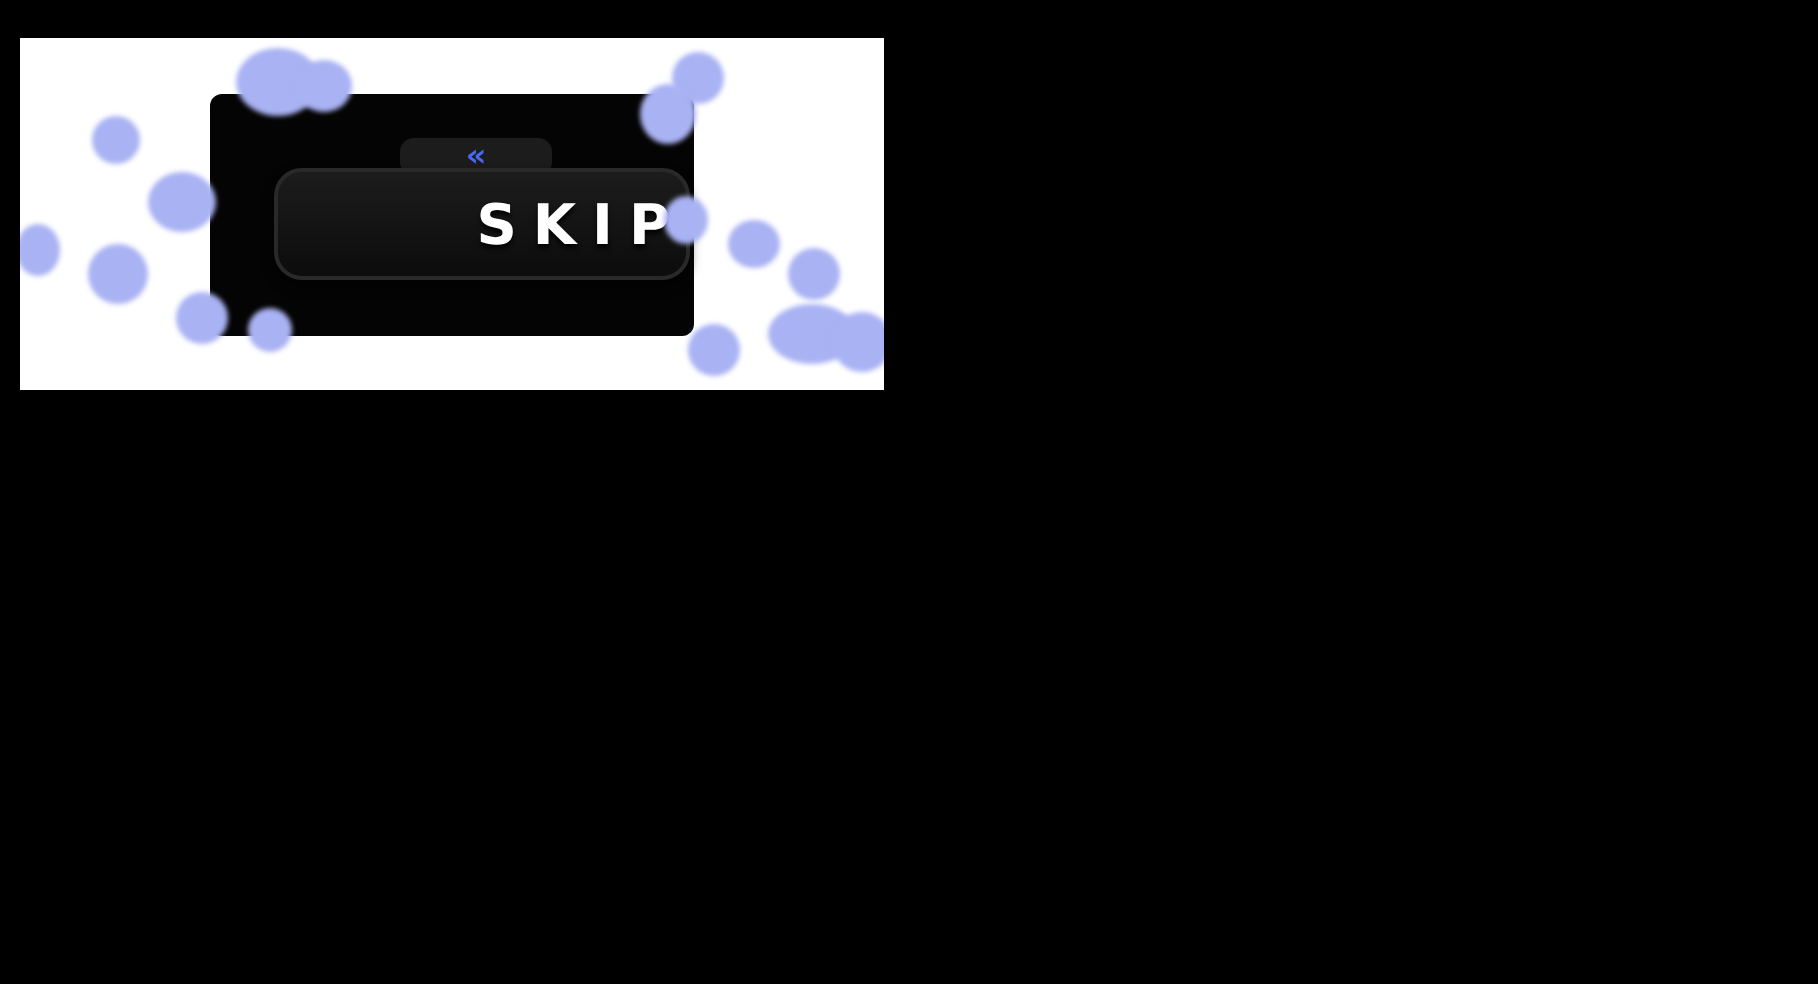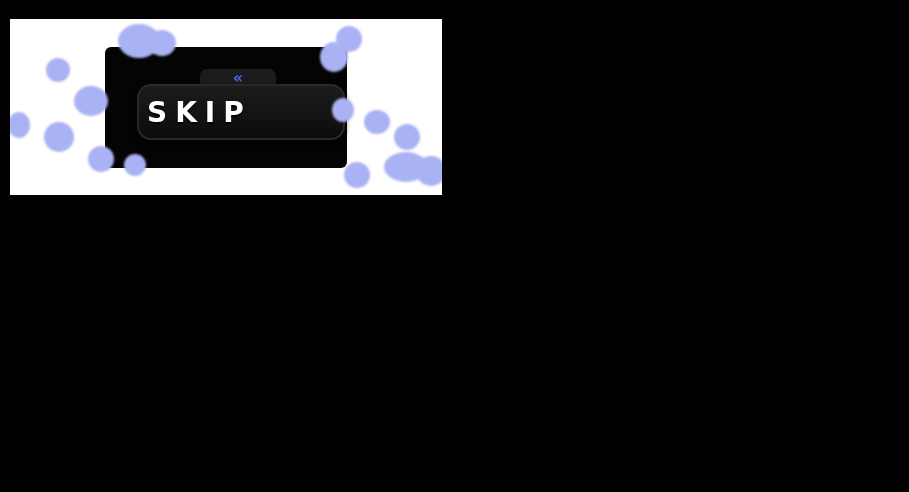--- a/index.html
+++ b/index.html
@@ -60,21 +60,21 @@
     left: 32px;
     top: 37px;
     width: 208px;
     height: 56px;
     background: linear-gradient(#1c1c1c, #0c0c0c);
     border: 2px solid #292929;
     border-radius: 14px;
     box-sizing: border-box;
     display: flex;
     align-items: center;
-    justify-content: flex-start;
+    justify-content: flex-end;
     cursor: pointer;
     z-index: 3;
     box-shadow: 0 3px 6px rgba(0,0,0,0.6);
   }
 
   .skip-button .skip-label {
     color: #ffffff;
     font-weight: bold;
     font-size: 28px;
     letter-spacing: 8px;

